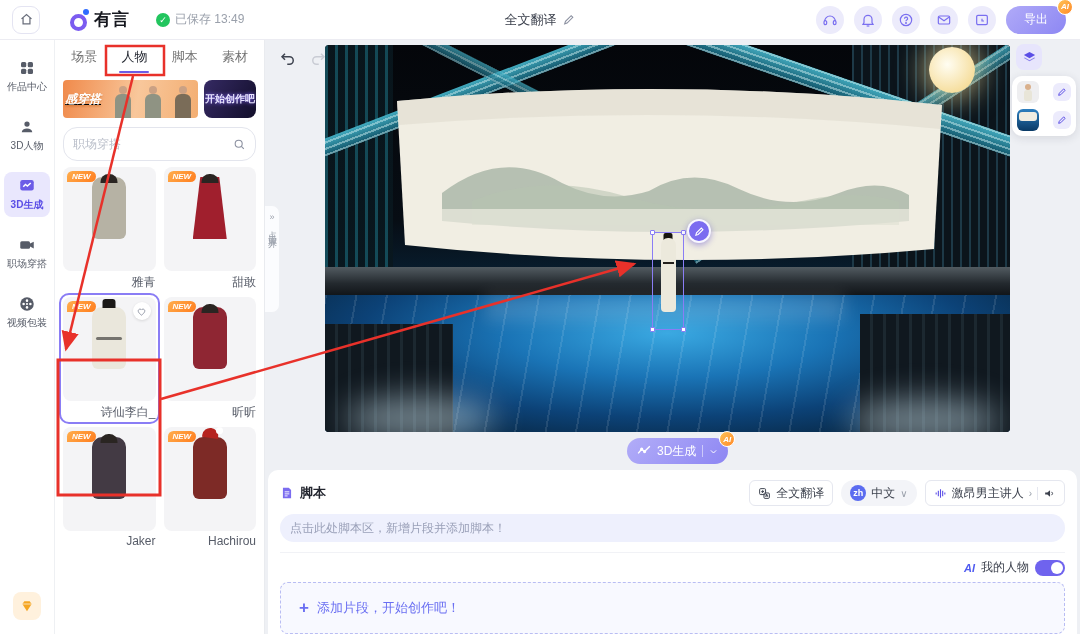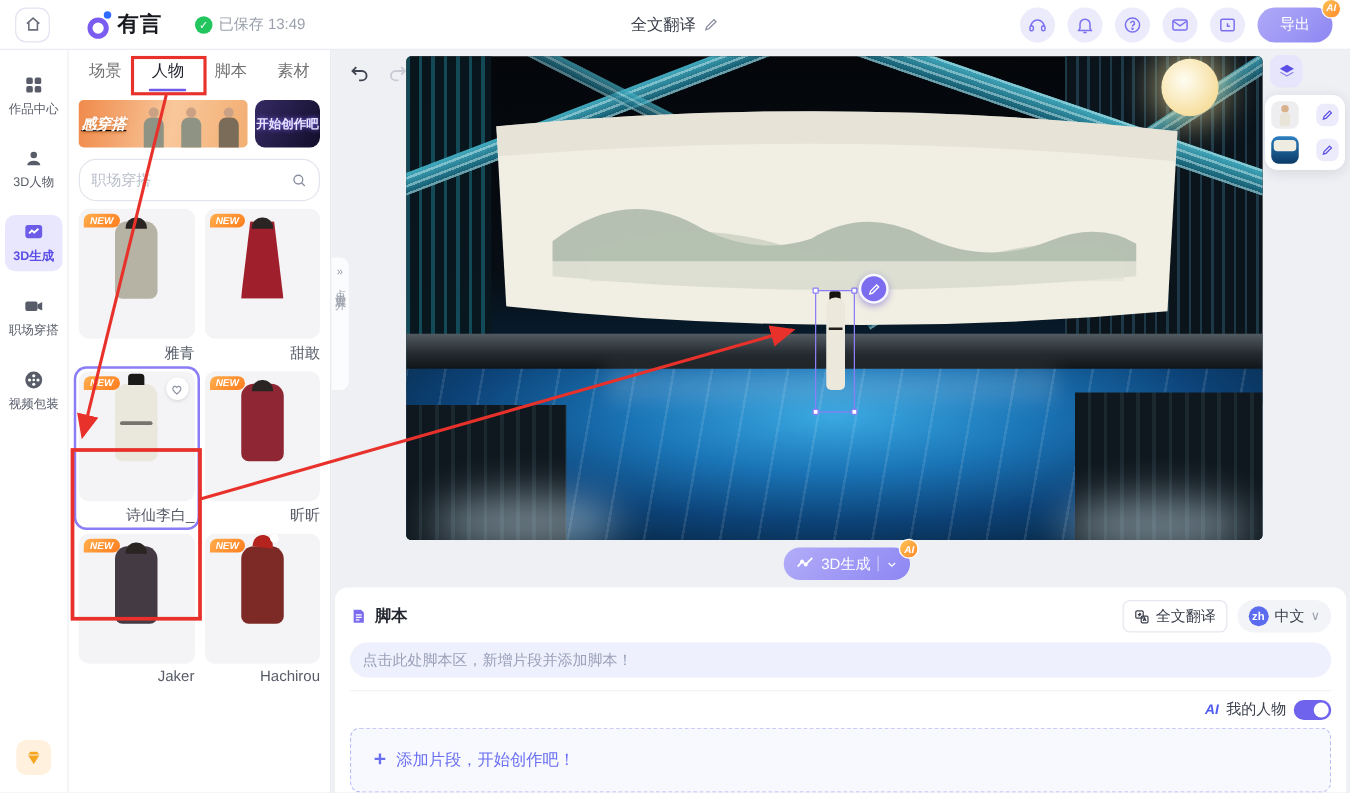--- a/index.html
+++ b/index.html
@@ -457,20 +457,32 @@
               <rect x="11" y="11" width="10" height="10" rx="2"></rect>
               <path d="M14 18 l2-5 l2 5 M14.7 16.5 h2.6"></path>
             </svg>
           <span>全文翻译</span>
         </div>
         <div class="lang-pill">
           <span class="zh-badge">zh</span>
           <span>中文</span>
           <span class="chev">∨</span>
         </div>
+        <div class="s-btn">
+          <svg width="13" height="13" viewBox="0 0 24 24" fill="none" stroke="#5b4ee6" stroke-width="2">
+              <path d="M4 10 v4 M8 7 v10 M12 4 v16 M16 7 v10 M20 10 v4"></path>
+            </svg>
+          <span>激昂男主讲人</span>
+          <span class="chev">›</span>
+          <span class="s-sep"></span>
+          <svg width="13" height="13" viewBox="0 0 24 24" fill="#3c414d">
+              <path d="M4 10 v4 h4 l5 4 V6 L8 10 Z"></path>
+              <path d="M16 9 a4 4 0 0 1 0 6" stroke="#3c414d" stroke-width="1.8" fill="none"></path>
+            </svg>
+        </div>
       </div>
     </div>
     <div class="hint-banner">点击此处脚本区，新增片段并添加脚本！</div>
     <div class="s-divider"></div>
     <div class="toggle-row">
       <span class="ai-mini">AI</span>
       <span>我的人物</span>
       <span class="toggle"></span>
     </div>
     <div class="add-box">

